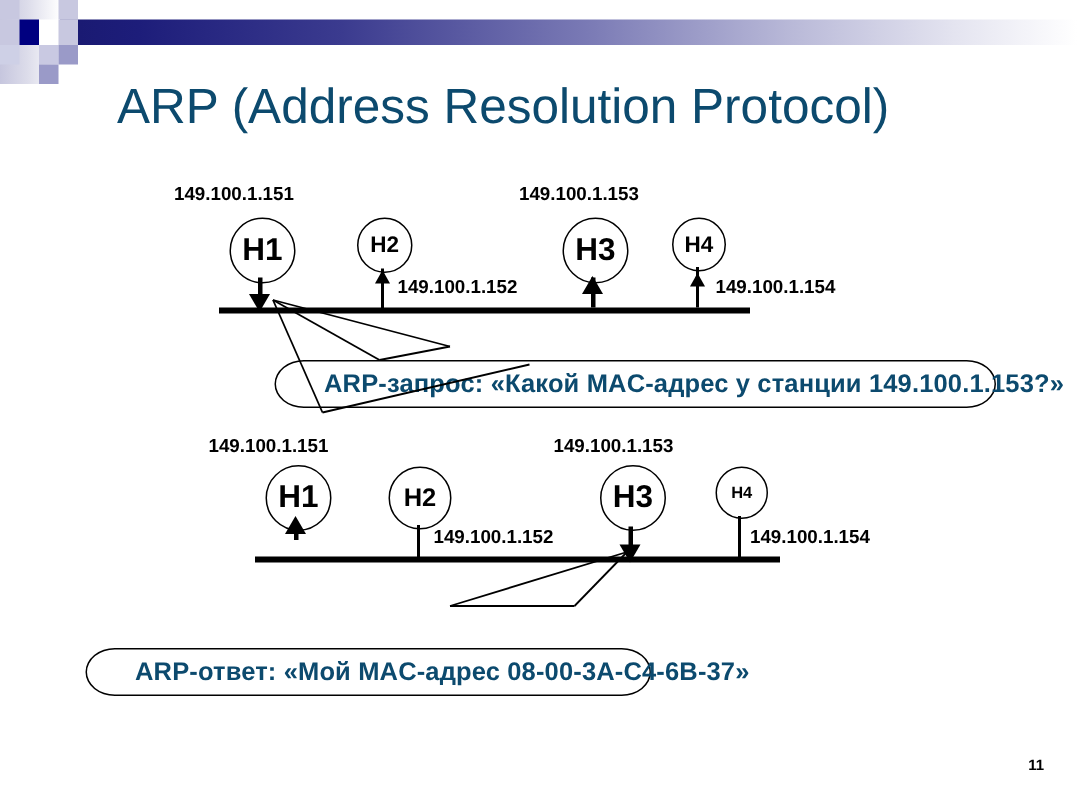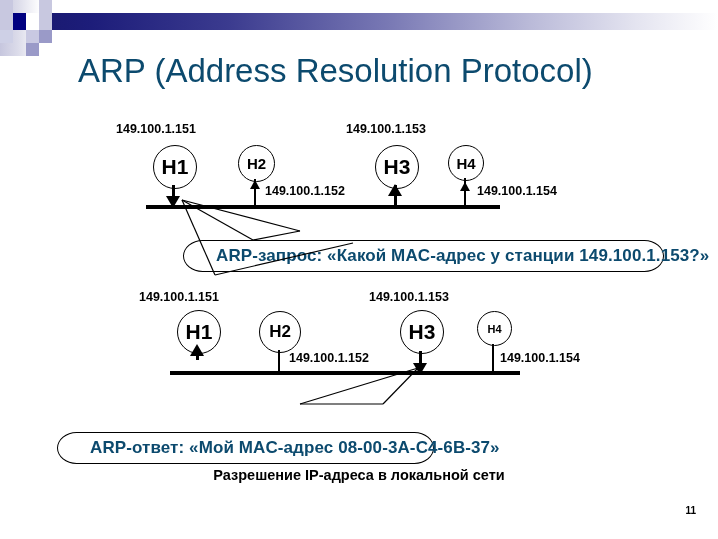--- a/index.html
+++ b/index.html
@@ -158,16 +158,15 @@
     <polyline points="182,200 300,231" fill="none" stroke="#000" stroke-width="1.2"></polyline>
     <polyline points="253,240 300,231" fill="none" stroke="#000" stroke-width="1.2"></polyline>
     <polyline points="182,200 215,275" fill="none" stroke="#000" stroke-width="1.2"></polyline>
     <polyline points="215,275 353,243" fill="none" stroke="#000" stroke-width="1.2"></polyline>
 
     <polyline points="418,368 300,404" fill="none" stroke="#000" stroke-width="1.2"></polyline>
     <polyline points="418,368 383,404" fill="none" stroke="#000" stroke-width="1.2"></polyline>
     <polyline points="300,404 383,404" fill="none" stroke="#000" stroke-width="1.2"></polyline>
   </svg>
 
-  <div class="caption">Разрешение IP-адреса в локальной сети</div>
   <div class="pageno">11</div>
 
 </div>
 
 </body></html>

